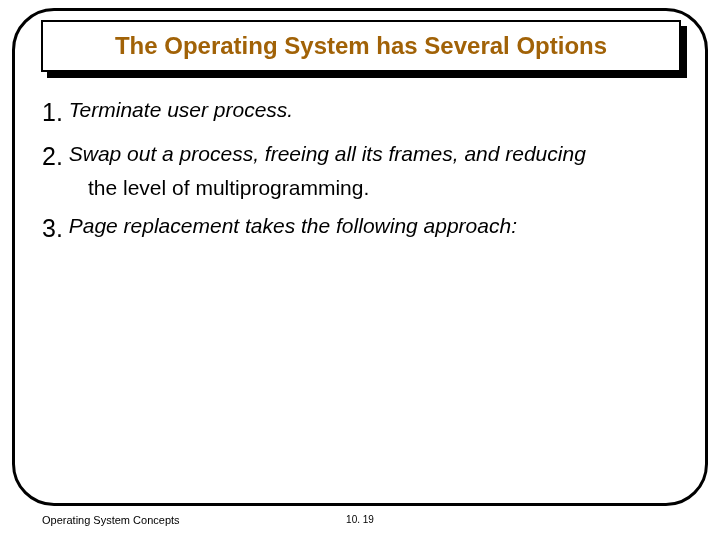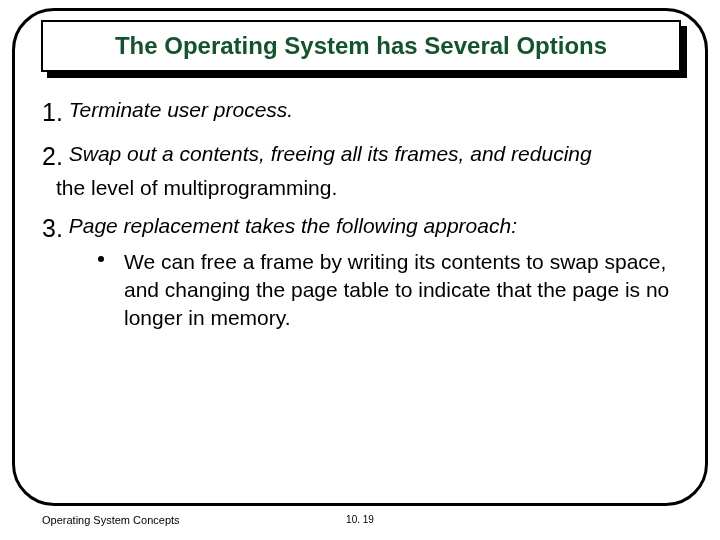--- a/index.html
+++ b/index.html
@@ -35,21 +35,21 @@
     height: 52px;
     background: #fff;
     border: 2.5px solid #000;
     display: flex;
     align-items: center;
     justify-content: center;
   }
   .title-text {
     font-size: 24px;
     font-weight: bold;
-    color: #14532d;
+    color: #a16207;
   }
   .content {
     position: absolute;
     left: 42px;
     top: 96px;
     width: 640px;
   }
   .item {
     margin-bottom: 10px;
     font-size: 21px;
@@ -59,21 +59,21 @@
   .num {
     font-size: 25px;
     display: inline-block;
     vertical-align: top;
   }
   .body-text {
     font-size: 21px;
     font-style: italic;
   }
   .item-cont {
-    margin-left: 14px;
+    margin-left: 46px;
     font-size: 21px;
     line-height: 1.35;
   }
   .sub-list {
     margin-left: 52px;
     margin-top: 2px;
   }
   .sub-item {
     position: relative;
     padding-left: 30px;
@@ -119,31 +119,27 @@
 
 <div class="content">
 
   <div class="item">
     <span class="num">1.</span>
     <span class="body-text">Terminate user process.</span>
   </div>
 
   <div class="item">
     <span class="num">2.</span>
-    <span class="body-text">Swap out a contents, freeing all its frames, and reducing</span>
+    <span class="body-text">Swap out a process, freeing all its frames, and reducing</span>
     <div class="item-cont">the level of multiprogramming.</div>
   </div>
 
   <div class="item">
     <span class="num">3.</span>
     <span class="body-text">Page replacement takes the following approach:</span>
     <div class="sub-list">
-      <div class="sub-item">
-        <span class="bullet"></span>
-        <span>We can free a frame by writing its contents to swap space, and changing the page table to indicate that the page is no longer in memory.</span>
-      </div>
     </div>
   </div>
 
 </div>
 
 <div class="footer-left">Operating System Concepts</div>
 <div class="footer-center">10. 19</div>
 
 </body></html>

